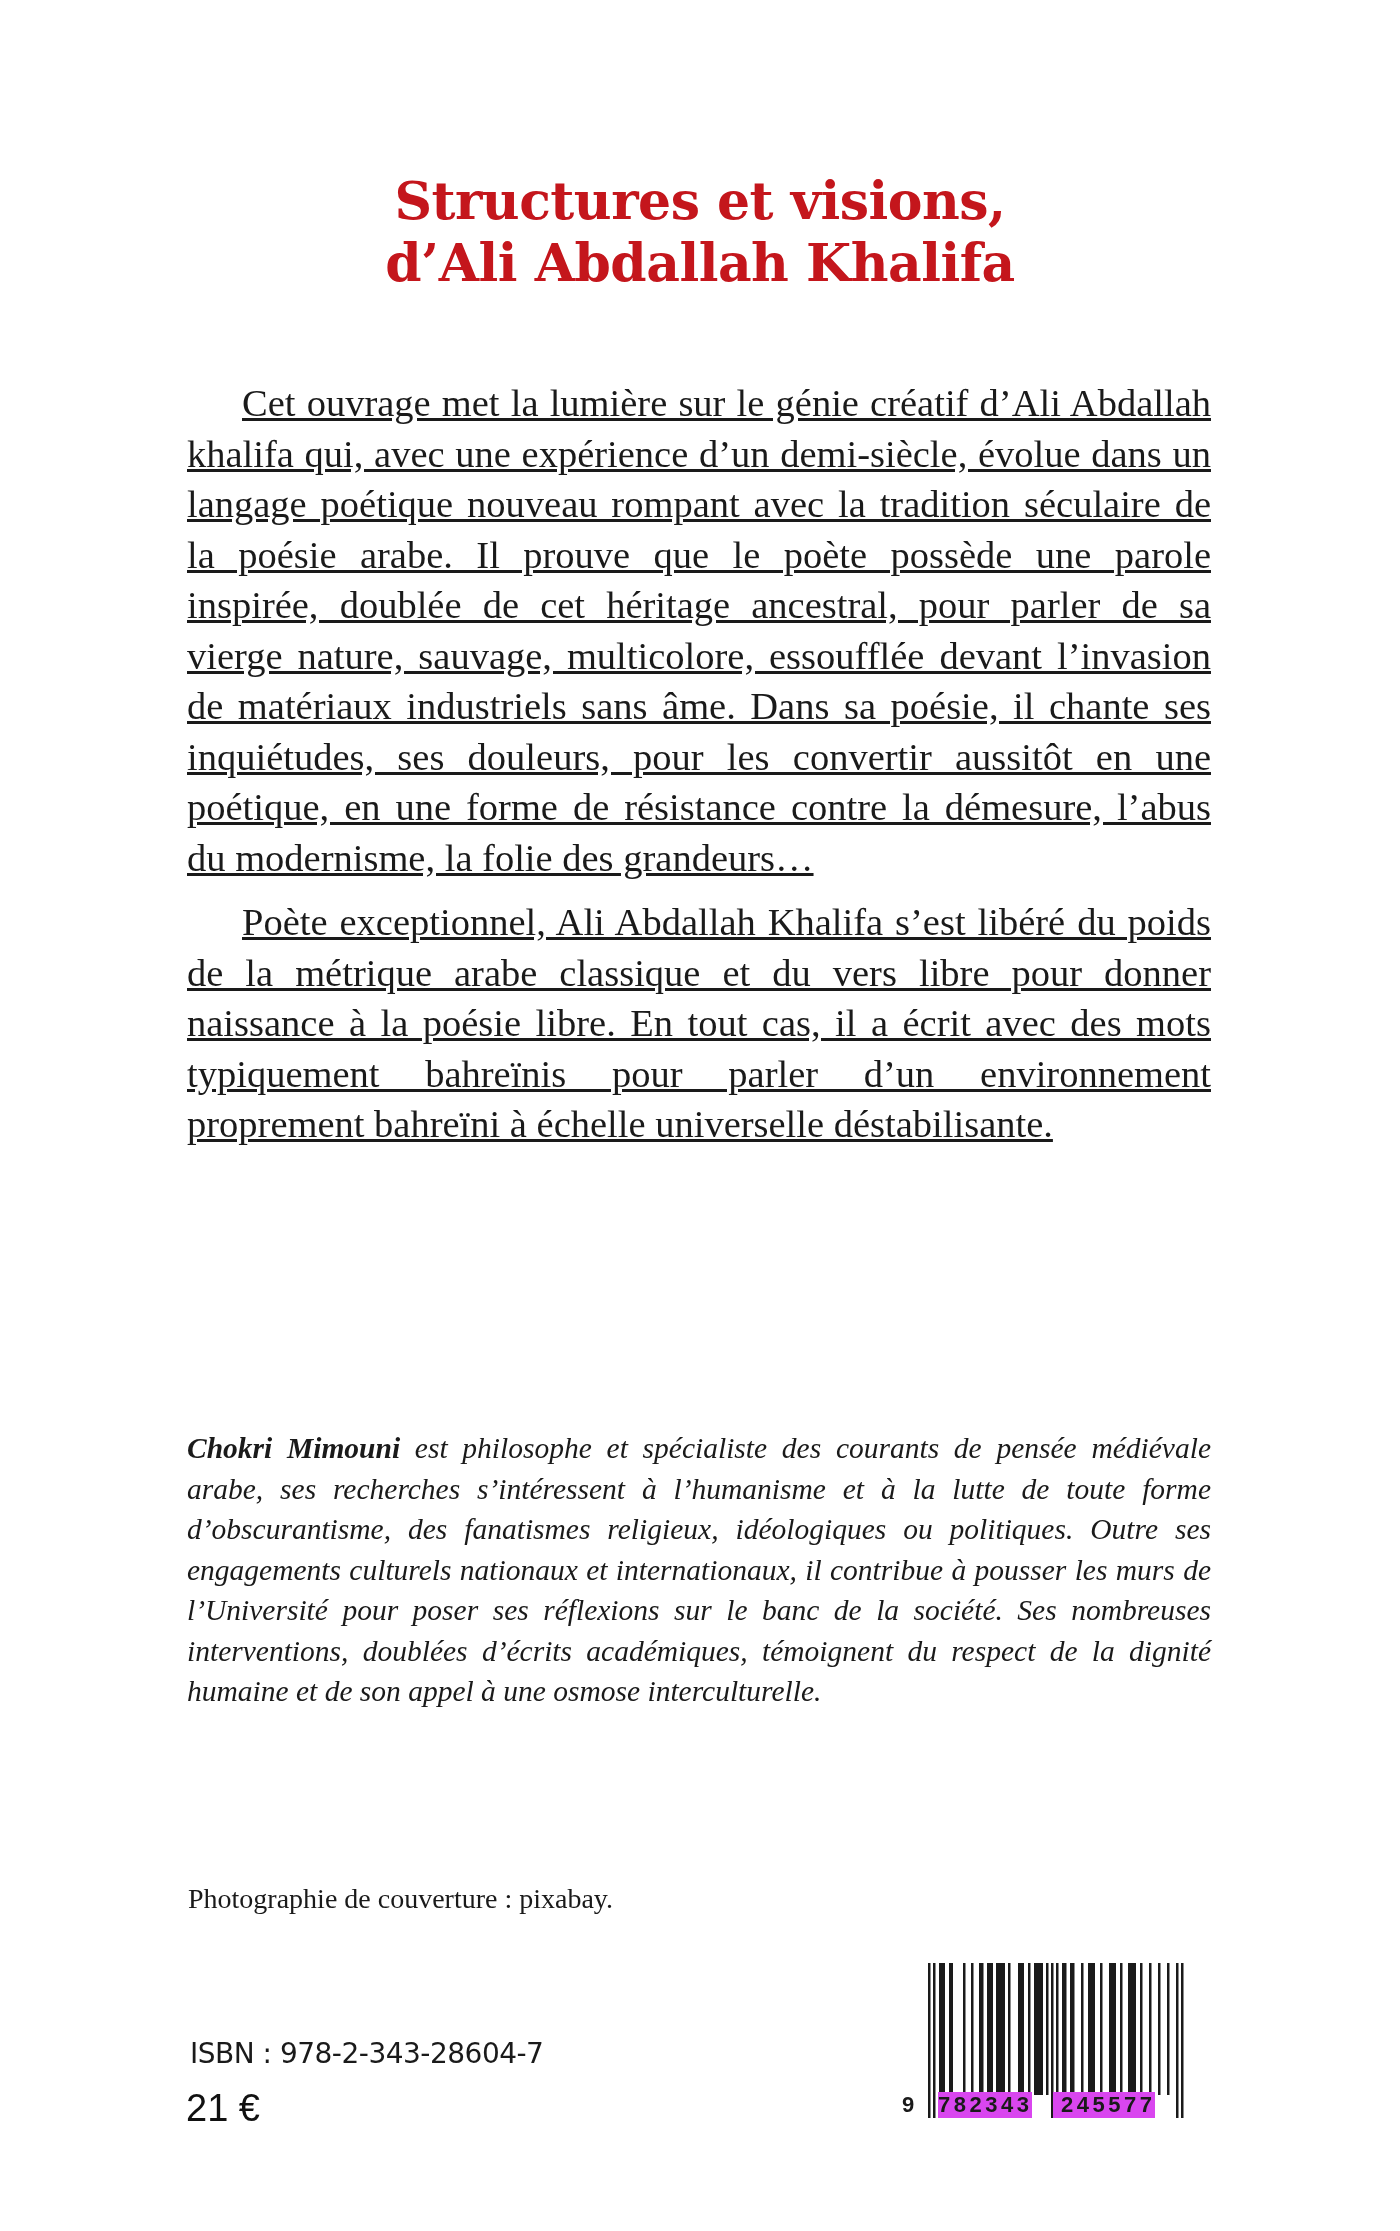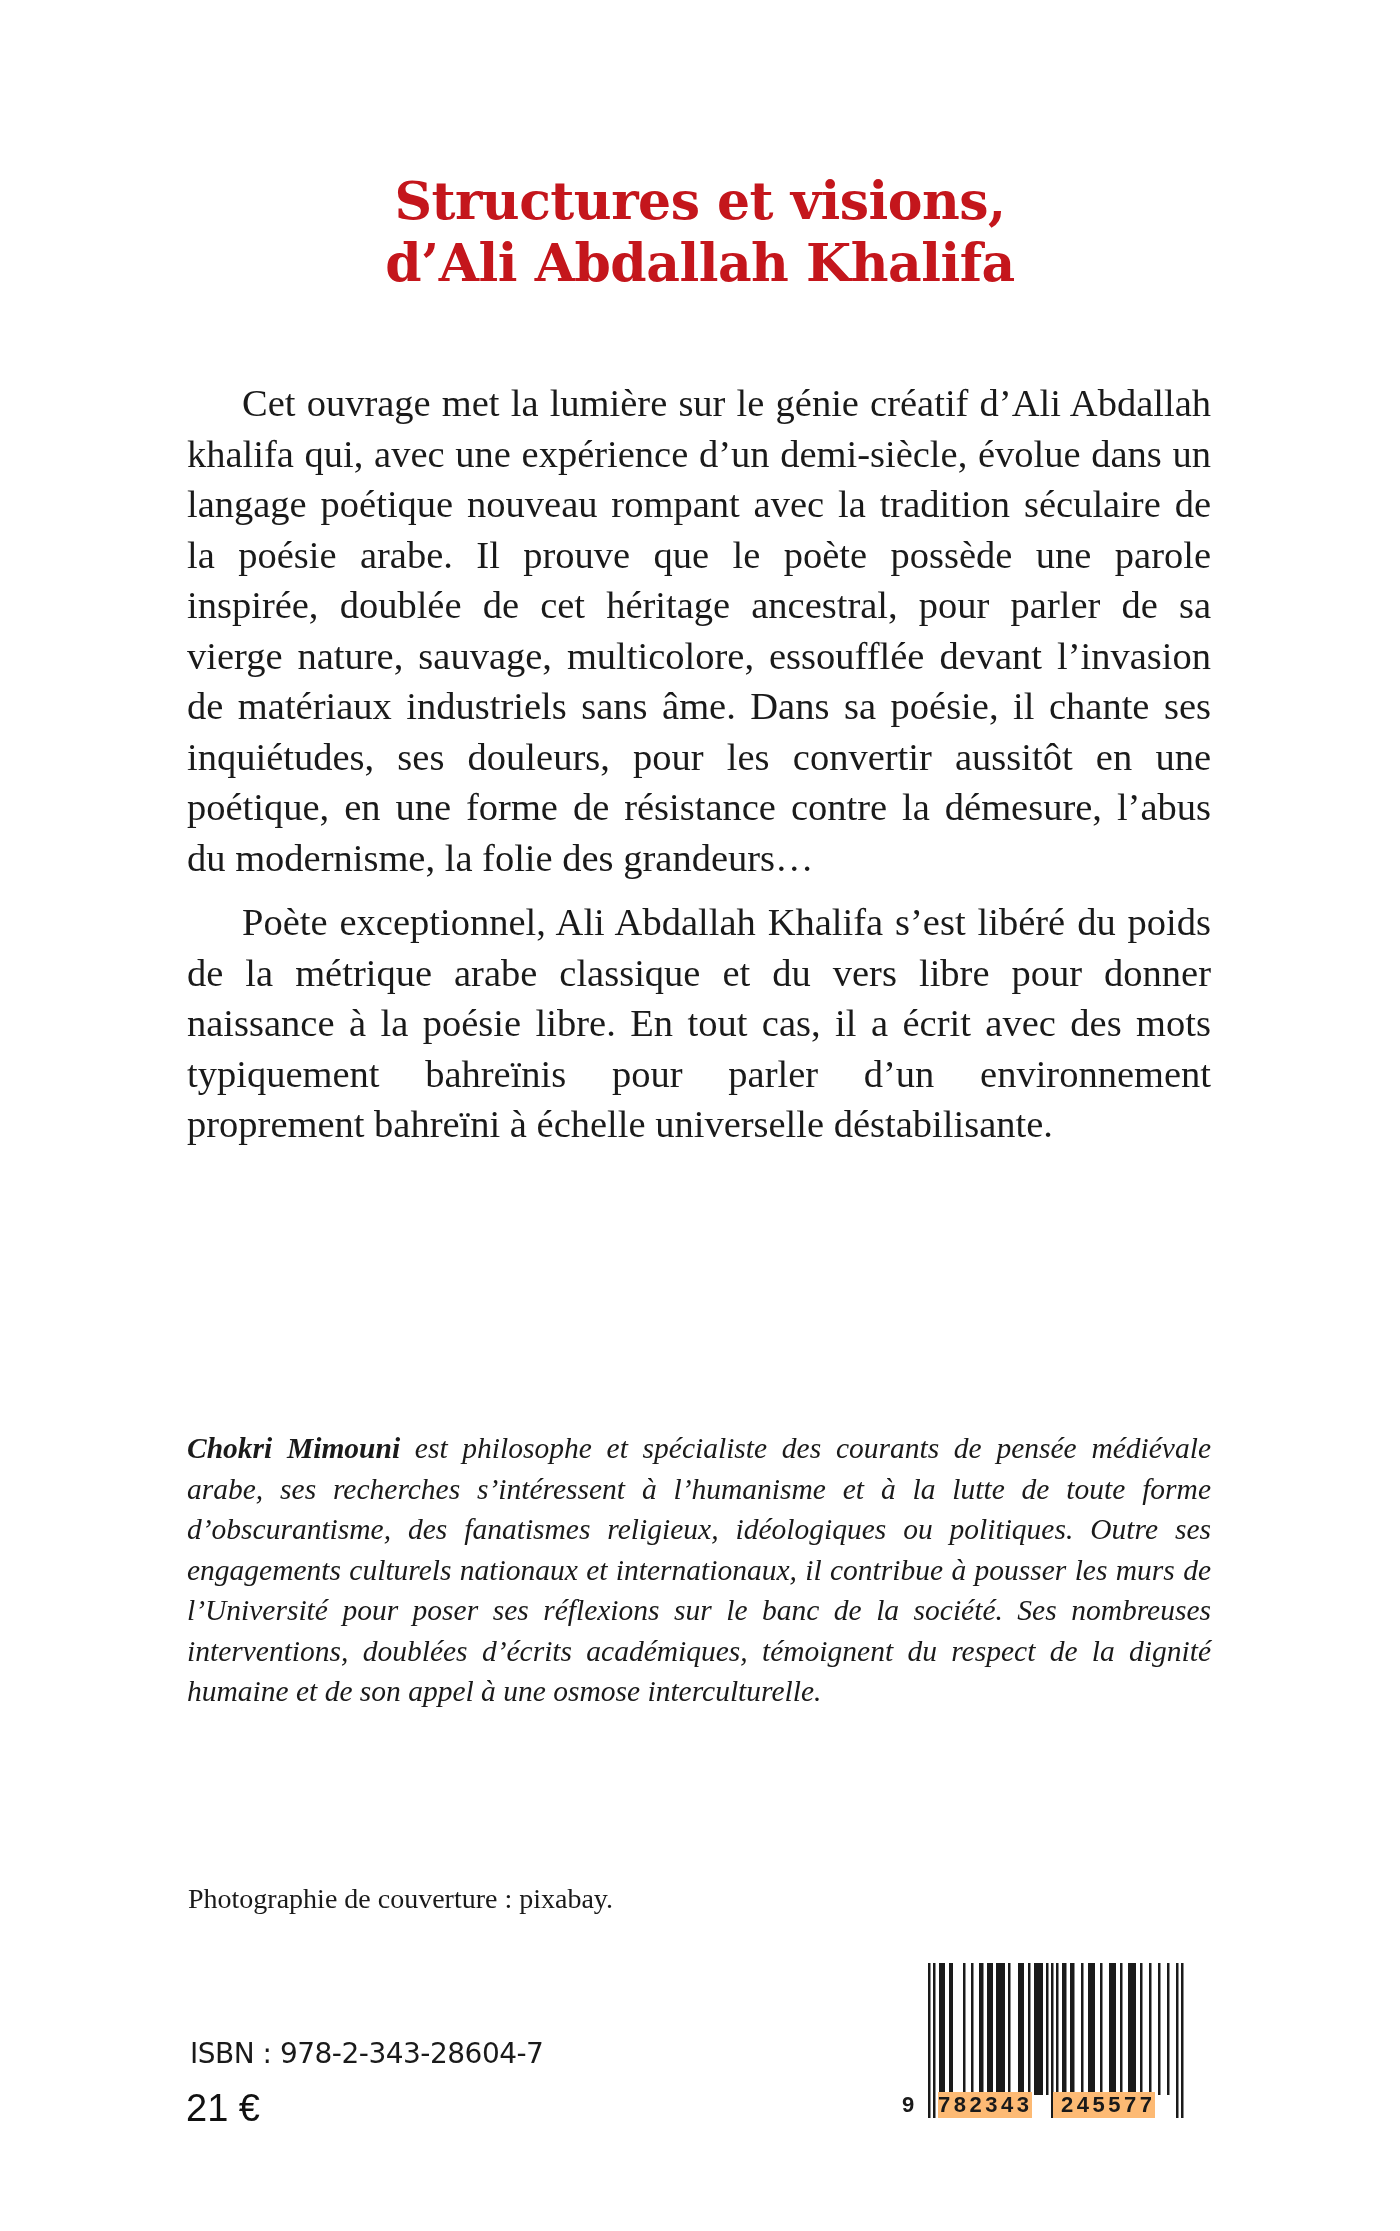--- a/index.html
+++ b/index.html
@@ -38,20 +38,21 @@
     .blurb {
       position: absolute;
       left: 187px;
       top: 378px;
       width: 1024px;
       font-family: "Liberation Serif", serif;
       font-size: 38.5px;
       line-height: 50.5px;
       color: #1a1a1a;
       text-align: justify;
+      text-decoration: underline;
     }
     .blurb p {
       margin: 0;
       text-indent: 55px;
       hyphens: manual;
     }
     .blurb p + p {
       margin-top: 14px;
     }
 
@@ -109,21 +110,21 @@
     }
     .barcode svg { display: block; }
     .barcode-digits {
       position: absolute;
       font-family: "Liberation Sans", sans-serif;
       font-weight: bold;
       font-size: 22px;
       color: #1a1a1a;
       top: 132px;
       line-height: 26px;
-      background: #fdba74;
+      background: #d946ef;
       letter-spacing: 3.5px;
     }
     .bd-first { left: 4px; background: transparent; letter-spacing: 0; }
     .bd-left { left: 40px; }
     .bd-right { left: 155px; padding-left: 8px; }
   </style>
 </head>
 <body>
 
 <div class="page">

